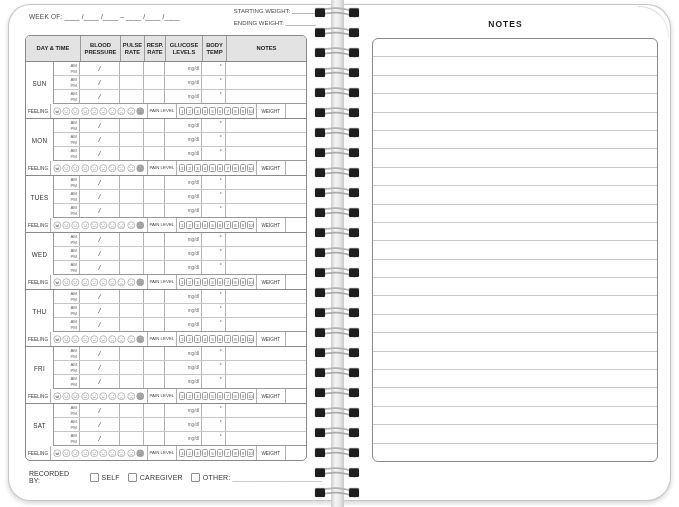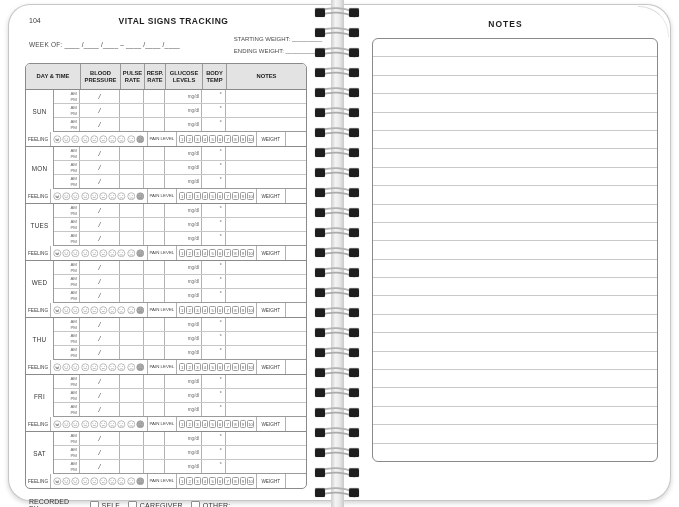--- a/index.html
+++ b/index.html
@@ -70,24 +70,20 @@
   .notes-box{margin:9px 12px 0 31px;height:424px;border:1.5px solid #8a8a8a;border-radius:6px;background:#fff;display:flex;flex-direction:column;overflow:hidden;box-sizing:border-box;}
   .note-line{flex:1;border-bottom:1px solid #c9c9c9;}
   .note-line:last-child{border-bottom:none;}
 </style>
 </head>
 <body>
 
 <div class="spread">
 
   <div class="page page-left">
-    <div class="lp-head">
-      <span class="page-num">104</span>
-      <div class="lp-title">VITAL SIGNS TRACKING</div>
-    </div>
     <div class="week-row">
       <span class="week-of"><span>WEEK OF:</span> <span>____ /____ /____  –  ____ /____ /____</span></span>
       <div class="wt-block">
         <div class="wt-line"><span>STARTING WEIGHT:</span> <span>_________</span></div>
         <div class="wt-line"><span>ENDING WEIGHT:</span> <span>_________</span></div>
       </div>
     </div>
 
     <div class="vtable">
       <div class="thead">

